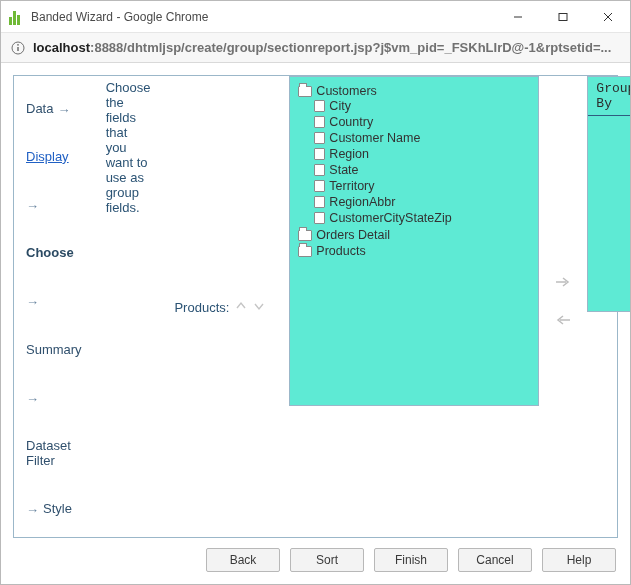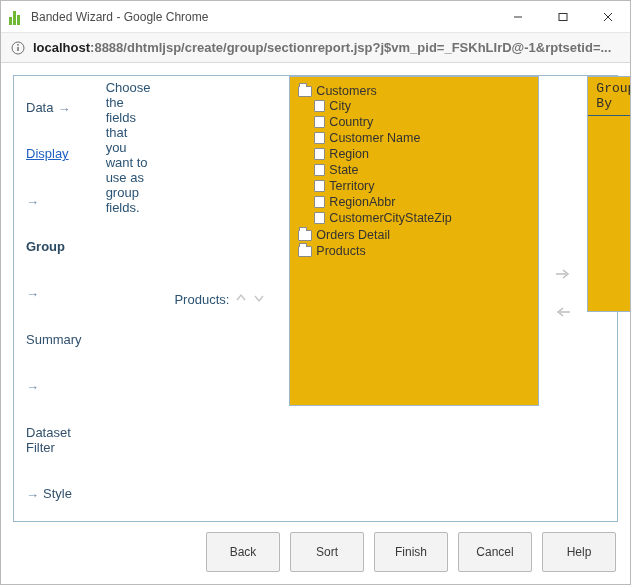--- a/index.html
+++ b/index.html
@@ -45,21 +45,21 @@
   .breadcrumb .crumb { color:#30506d; }
   .breadcrumb .crumb.link { color:#2060c4; text-decoration: underline; cursor:pointer; }
   .breadcrumb .crumb.active { font-weight: bold; color:#2b4a63; }
   .breadcrumb .arrow { color:#6a86a0; }
   .instruction { padding: 4px 12px 10px 12px; color:#2b5374; font-size:13px; }
   .divider { height:1px; background:#cfd9e3; margin: 0; }
   .reshdr { display:flex; align-items:center; padding:6px 12px 4px 12px; color:#2b5374; font-size:13px; }
   .reshdr .spacer{flex:1}
   .reshdr .navarrow { color:#c5c5c5; margin-left:6px; cursor:default; }
   .columns { flex:1; display:flex; padding: 0 12px 12px 12px; gap:0; }
-  .treebox, .gridbox { border:1px solid #9bb7c9; background:#eab308; }
+  .treebox, .gridbox { border:1px solid #9bb7c9; background:#5eead4; }
   .treebox { width: 250px; height: 330px; padding:6px 8px; overflow:auto; }
   .midcol { width:48px; display:flex; flex-direction:column; align-items:center; justify-content:center; gap:18px; }
   .gridbox { flex:1; height:236px; display:flex; flex-direction:column;font-family:Liberation Mono, monospace; }
   .gridhdr { display:flex; border-bottom:1px solid #2f5d80; }
   .gridhdr .col { flex:1; padding:4px 8px; font-size:13px; color:#2c2c2c; border-right:1px solid #9bb7c9; }
   .gridhdr .col:last-child { border-right:none; flex:0 0 120px; }
   .gridbody { flex:1; }
   
   .tree ul { list-style:none; margin:0; padding:0 0 0 16px; }
   .tree > ul { padding-left: 0; }
@@ -72,21 +72,21 @@
   .folder-icon::before{
     content:""; position:absolute; top:-4px; left:0; width:6px; height:3px;
     border:1px solid #8a8a8a; border-bottom:none; border-radius:1px 1px 0 0; background:#fff;
   }
   .leaf-icon { width:11px; height:12px; }
   .arrowbtn { width:20px; height:20px; display:flex; align-items:center; justify-content:center; }
   .arrowbtn svg { stroke:#bdbdbd; fill:none; }
   
   .footer { display:flex; justify-content:flex-end; gap:10px; padding:10px 2px 0 2px; }
   .btn {
-    min-width:74px; height:40px; padding:0 12px;
+    min-width:74px; height:24px; padding:0 12px;
     background:#f3f3f3; border:1px solid #b8b8b8; border-radius:2px;
     color:#3a3a3a; font-size:12px; display:flex; align-items:center; justify-content:center;
     cursor:pointer;
   }
 </style>
 </head>
 <body>
 
 <div class="titlebar">
   <span class="app-icon">
@@ -125,21 +125,21 @@
   <span class="path"><span class="host">localhost</span><span>:8888/dhtmljsp/create/group/sectionreport.jsp?j$vm_pid=_FSKhLIrD@-1&amp;rptsetid=...</span></span>
 </div>
 
 <div class="stage">
   <div class="panel">
     <div class="breadcrumb" id="crumb-host">
         <span class="crumb">Data</span>
         <span class="arrow">→</span>
         <span class="crumb link">Display</span>
         <span class="arrow">→</span>
-        <span class="crumb active">Group</span>
+        <span class="crumb active">Choose</span>
         <span class="arrow">→</span>
         <span class="crumb">Summary</span>
         <span class="arrow">→</span>
         <span class="crumb">Dataset Filter</span>
         <span class="arrow">→</span>
         <span class="crumb">Style</span>
       </div>
     <div class="instruction">Choose the fields that you want to use as group fields.</div>
     <div class="divider"></div>
     <div class="reshdr">

